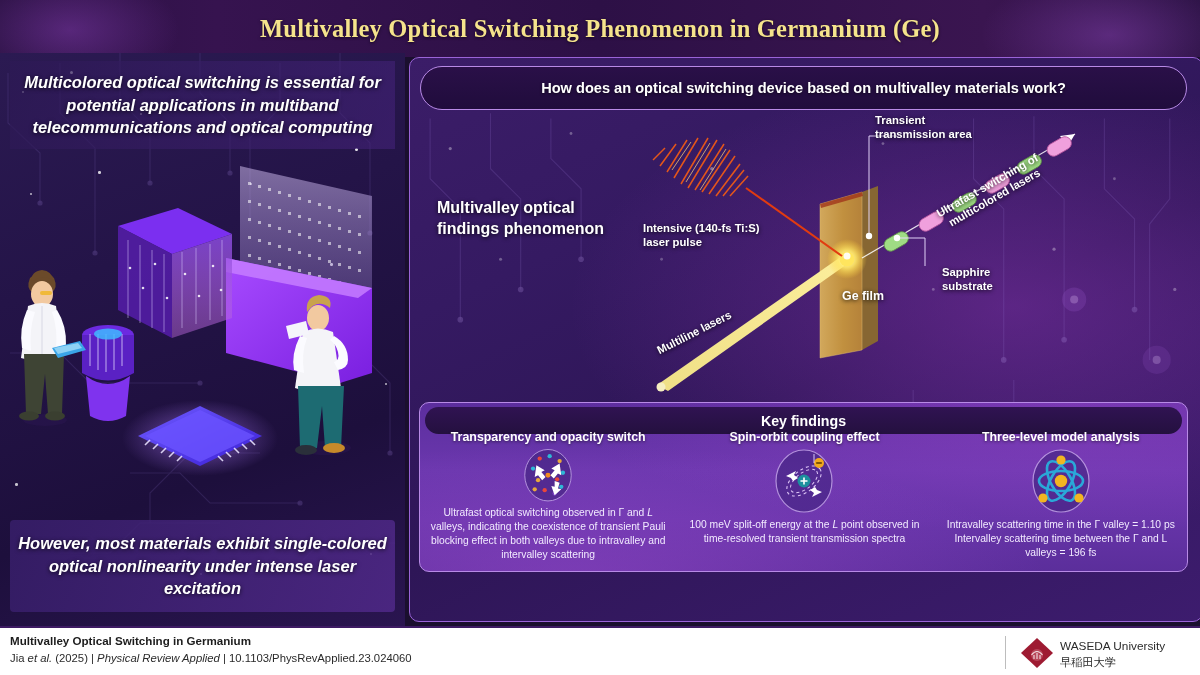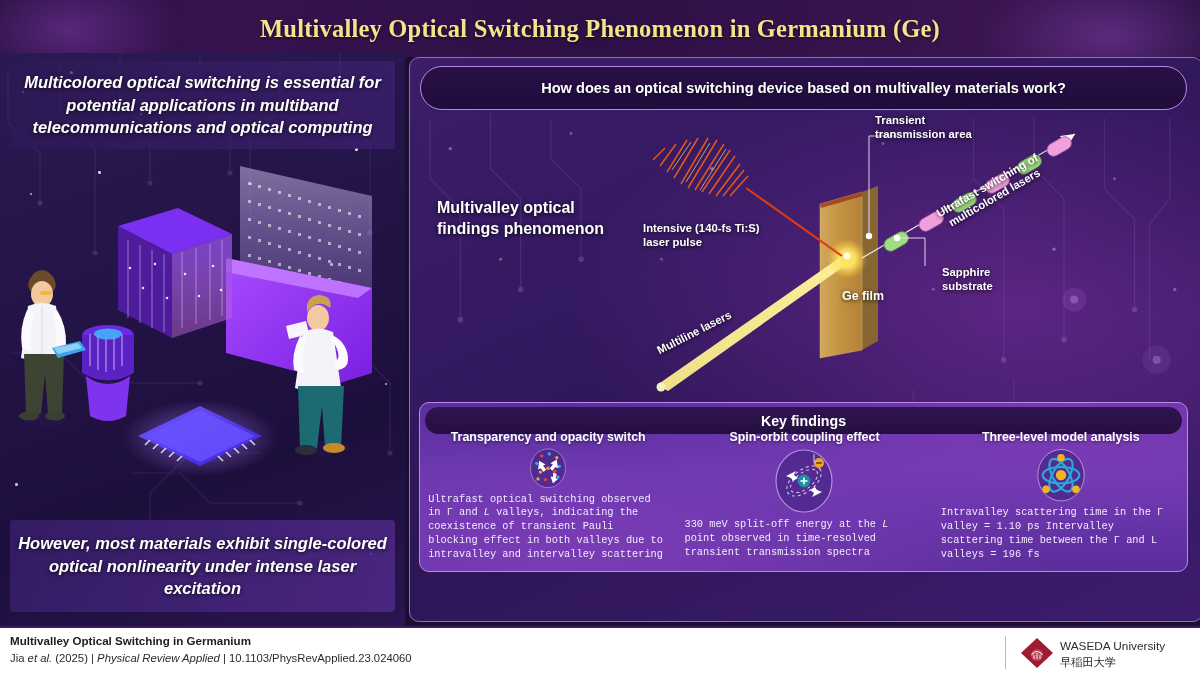--- a/index.html
+++ b/index.html
@@ -105,22 +105,22 @@
     color: #fff; font-weight: bold; font-size: 14.2px;
   }
   .kf-cols { position: absolute; left: 0; top: 25px; width: 769px; height: 134px; display: flex; }
   .kf-col { flex: 1; position: relative; display: flex; flex-direction: column; align-items: center; }
   .kf-h {
     color: #fff; font-weight: bold; font-size: 12.4px; margin-top: 2px;
     text-shadow: 0 1px 3px rgba(0,0,0,.55); text-align: center;
   }
   .kf-icon { width: 64px; height: 68px; margin-top: 3px; }
   .kf-body {
-    color: #f2eaff; font-size: 10.3px; line-height: 1.35; text-align: left;
-    margin-top: 3px; width: 240px; font-family: Liberation Mono, monospace;
+    color: #f2eaff; font-size: 10.3px; line-height: 1.35; text-align: center;
+    margin-top: 3px; width: 240px;
   }
   .kf-body i { font-style: italic; }
 
   .conclusion {
     position: absolute; left: 9px; top: 519px; width: 769px; height: 40px;
     border: 1.2px solid #7f52c4; border-radius: 6px;
     background: linear-gradient(180deg,#2a1250 0%,#1e0d3c 100%);
     display: flex; flex-direction: column; align-items: center; justify-content: center;
     z-index: 9;
   }
@@ -599,21 +599,21 @@
             <path d="M32 30.5 v7 M28.5 34 h7" stroke="#ffffff" stroke-width="1.6"></path>
             <circle cx="47" cy="16" r="5" fill="#f0a81e"></circle>
             <path d="M44.2 16 h5.6" stroke="#5a3a00" stroke-width="1.6"></path>
             <g fill="#ffffff">
               <polygon points="14,29 24,24 22,28 26,31 21,34 19,31"></polygon>
               <polygon points="50,45 40,50 42,46 38,43 43,40 45,43"></polygon>
             </g>
             <line x1="42" y1="7" x2="42" y2="16" stroke="#e9d9ff" stroke-width=".9"></line>
           </svg>
           <div class="kf-body">
-            <span>330 meV split-off energy at the </span><i>L</i><span> point observed in time-resolved transient transmission spectra</span>
+            <span>100 meV split-off energy at the </span><i>L</i><span> point observed in time-resolved transient transmission spectra</span>
           </div>
         </div>
 
         <div class="kf-col">
           <div class="kf-h">Three-level model analysis</div>
           <svg class="kf-icon" viewBox="0 0 64 68">
             <ellipse cx="32" cy="34" rx="28" ry="31" fill="#3b1f78" opacity=".55" stroke="#e9d9ff" stroke-width="1.2"></ellipse>
             <g fill="none" stroke="#2aa8d8" stroke-width="2.6">
               <ellipse cx="32" cy="34" rx="22" ry="10"></ellipse>
               <ellipse cx="32" cy="34" rx="22" ry="10" transform="rotate(60 32 34)"></ellipse>

